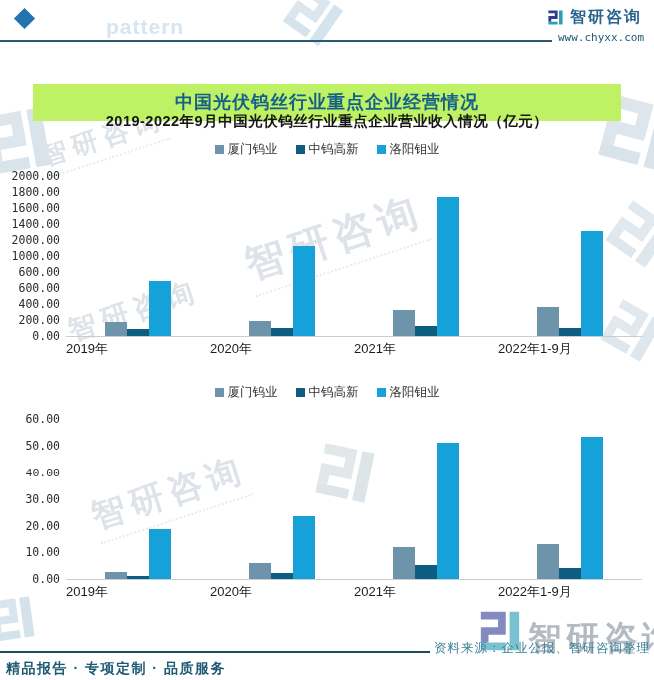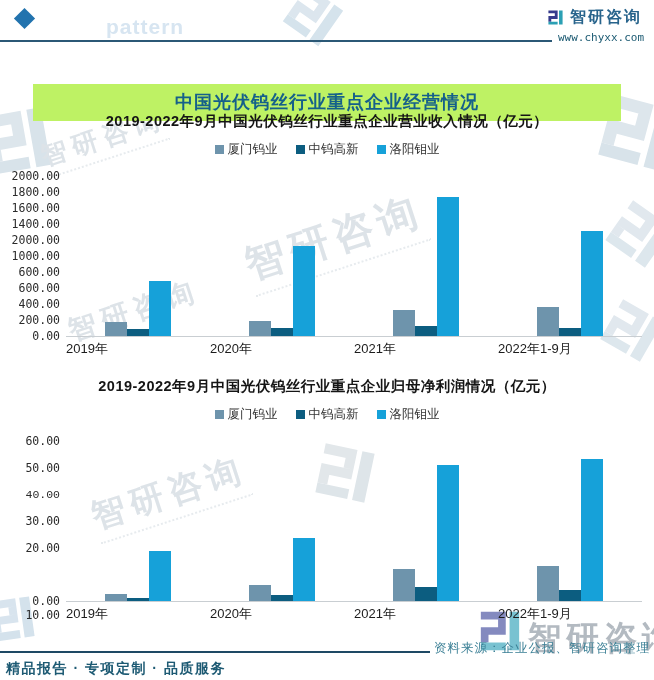--- a/index.html
+++ b/index.html
@@ -187,21 +187,20 @@
     <div class="xaxis">
         <div class="xlabel">2019年</div>
         <div class="xlabel">2020年</div>
         <div class="xlabel">2021年</div>
         <div class="xlabel">2022年1-9月</div>
       </div>
   </div>
 </div>
 
 <div class="chart" id="chart-1">
-  <div class="chart-title">2019-2022年9月中国光伏钨丝行业重点企业归母净利润情况（亿元）</div>
   <div class="legend">
       <div class="legend-item">
         <i class="swatch" style="background: rgb(110, 148, 172);"></i>
         <span>厦门钨业</span>
       </div>
       <div class="legend-item">
         <i class="swatch" style="background: rgb(12, 93, 128);"></i>
         <span>中钨高新</span>
       </div>
       <div class="legend-item">
@@ -209,21 +208,21 @@
         <span>洛阳钼业</span>
       </div>
     </div>
   <div class="plot-wrap">
     <div class="yaxis">
         <div class="ytick" style="top: 0%;">60.00</div>
         <div class="ytick" style="top: 16.6667%;">50.00</div>
         <div class="ytick" style="top: 33.3333%; font-family: Liberation Mono, monospace;">40.00</div>
         <div class="ytick" style="top: 50%; text-align: right;">30.00</div>
         <div class="ytick" style="top: 66.6667%;">20.00</div>
-        <div class="ytick" style="top: 83.3333%; margin-top: 41px;">10.00</div>
+        <div class="ytick" style="top: 83.3333%;">10.00</div>
         <div class="ytick" style="top: 100%;">0.00</div>
       </div>
     <div class="plotarea">
         <div class="group">
           <div class="bar" style="height: 4.33333%; background: rgb(110, 148, 172);"></div>
           <div class="bar" style="height: 1.66667%; background: rgb(12, 93, 128);"></div>
           <div class="bar" style="height: 31%; background: rgb(22, 161, 217);"></div>
         </div>
         <div class="group">
           <div class="bar" style="height: 10.1667%; background: rgb(110, 148, 172);"></div>

